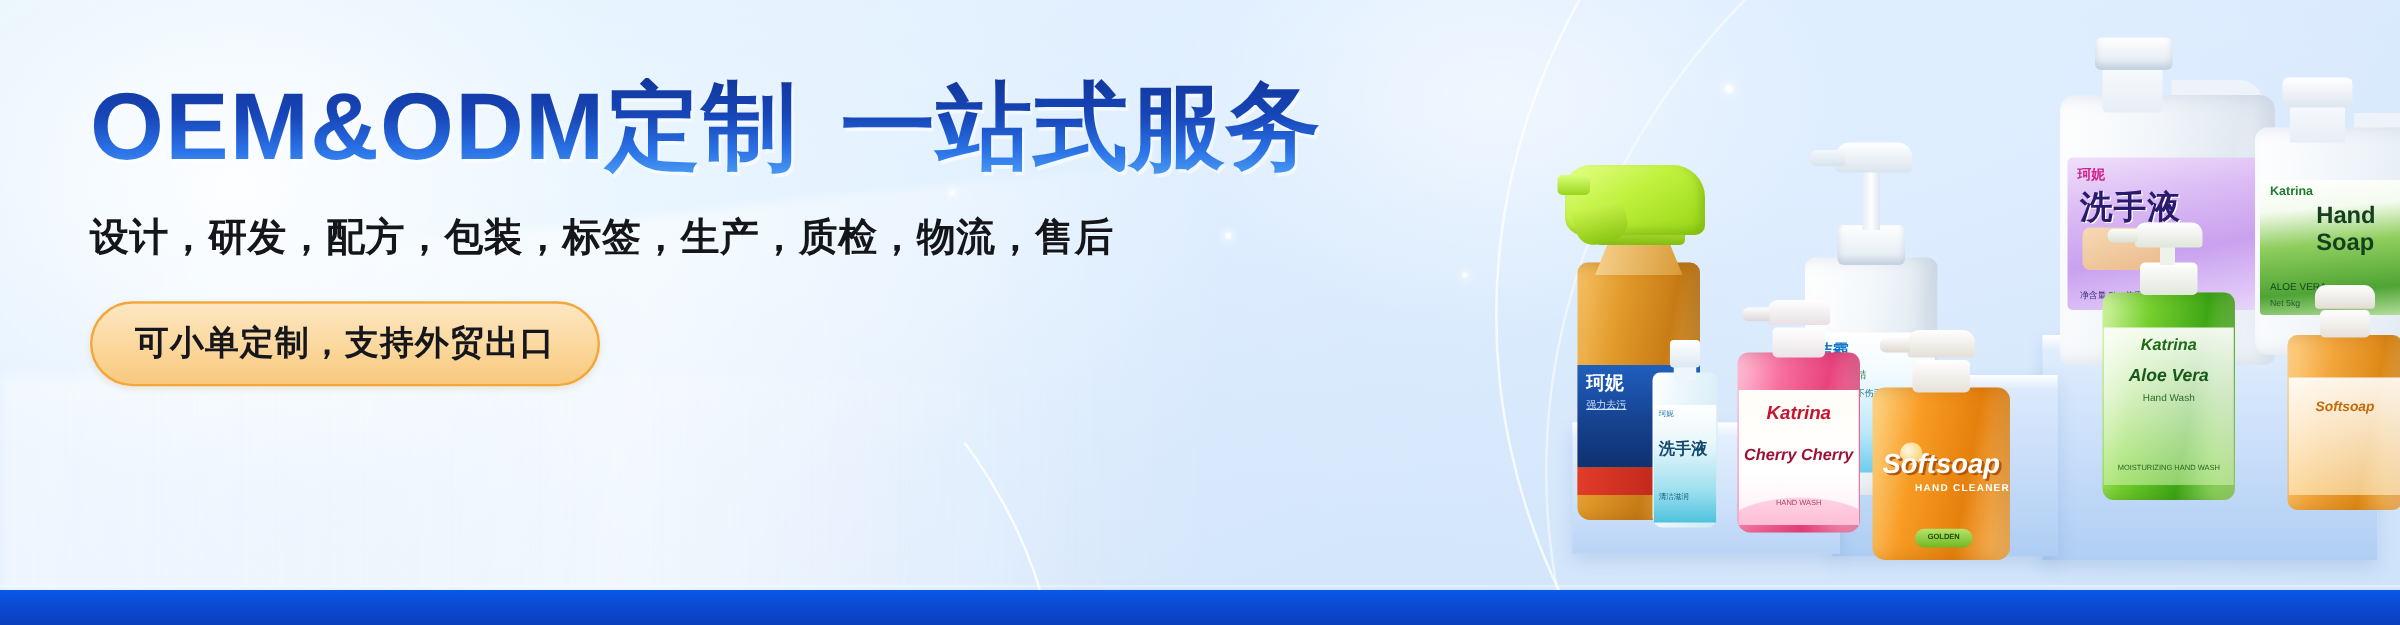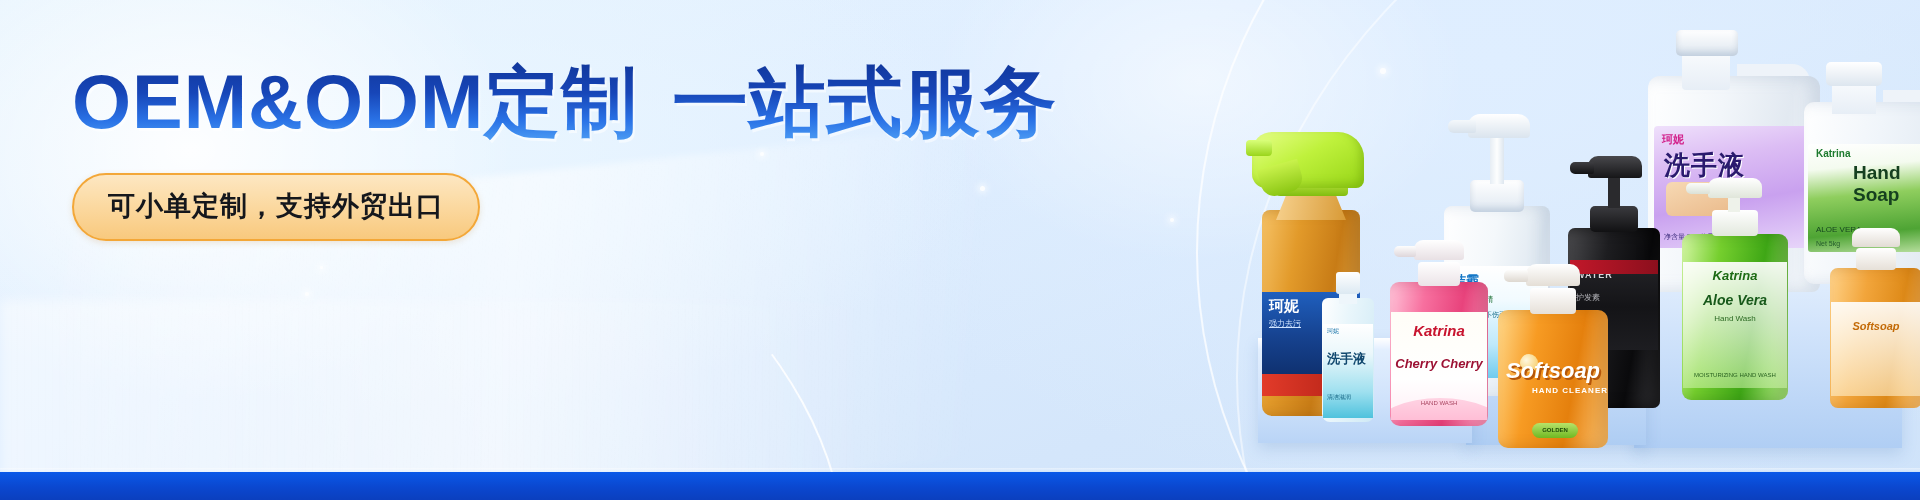--- a/index.html
+++ b/index.html
@@ -316,20 +316,21 @@
   <div class="spark" style="left:980px;top:186px;width:5px;height:5px;"></div>
   <div class="spark" style="left:305px;top:292px;width:4px;height:4px;"></div>
   <div class="spark" style="left:320px;top:266px;width:3px;height:3px;"></div>
   <div class="spark" style="left:1380px;top:68px;width:6px;height:6px;"></div>
   <div class="spark" style="left:1170px;top:218px;width:4px;height:4px;"></div>
   <div class="spark" style="left:1860px;top:140px;width:5px;height:5px;"></div>
 
   <div class="copy">
     <div class="headline"><span>OEM&amp;ODM定制</span><span class="gap"></span><span>一站式服务</span></div>
 
+    <div class="subtitle">设计，研发，配方，包装，标签，生产，质检，物流，售后</div>
 
     <div class="pill">可小单定制，支持外贸出口</div>
   </div>
 
   <div class="scene">
 
     <div class="podium right"></div>
     <div class="podium mid"></div>
     <div class="podium left"></div>
 
@@ -391,32 +392,20 @@
       <div class="head"></div>
       <div class="spout"></div>
       <div class="l">
         <div class="t1">洁霸</div>
         <div class="t2">气压洗洁精</div>
         <div class="t3">去油 去渍 不伤手</div>
         <div class="t4">1L</div>
       </div>
     </div>
 
-    <div class="prod blk">
-      <div class="b"></div>
-      <div class="coll"></div>
-      <div class="stem"></div>
-      <div class="head"></div>
-      <div class="spout"></div>
-      <div class="l">
-        <div class="t1">WATER</div>
-        <div class="t2">护发素</div>
-      </div>
-      <div class="red"></div>
-    </div>
 
     <div class="prod pink">
       <div class="b"></div>
       <div class="coll"></div>
       <div class="head"></div>
       <div class="spout"></div>
       <div class="l">
         <div class="arc"></div>
         <div class="brand">Katrina</div>
         <div class="sub">Cherry Cherry</div>

